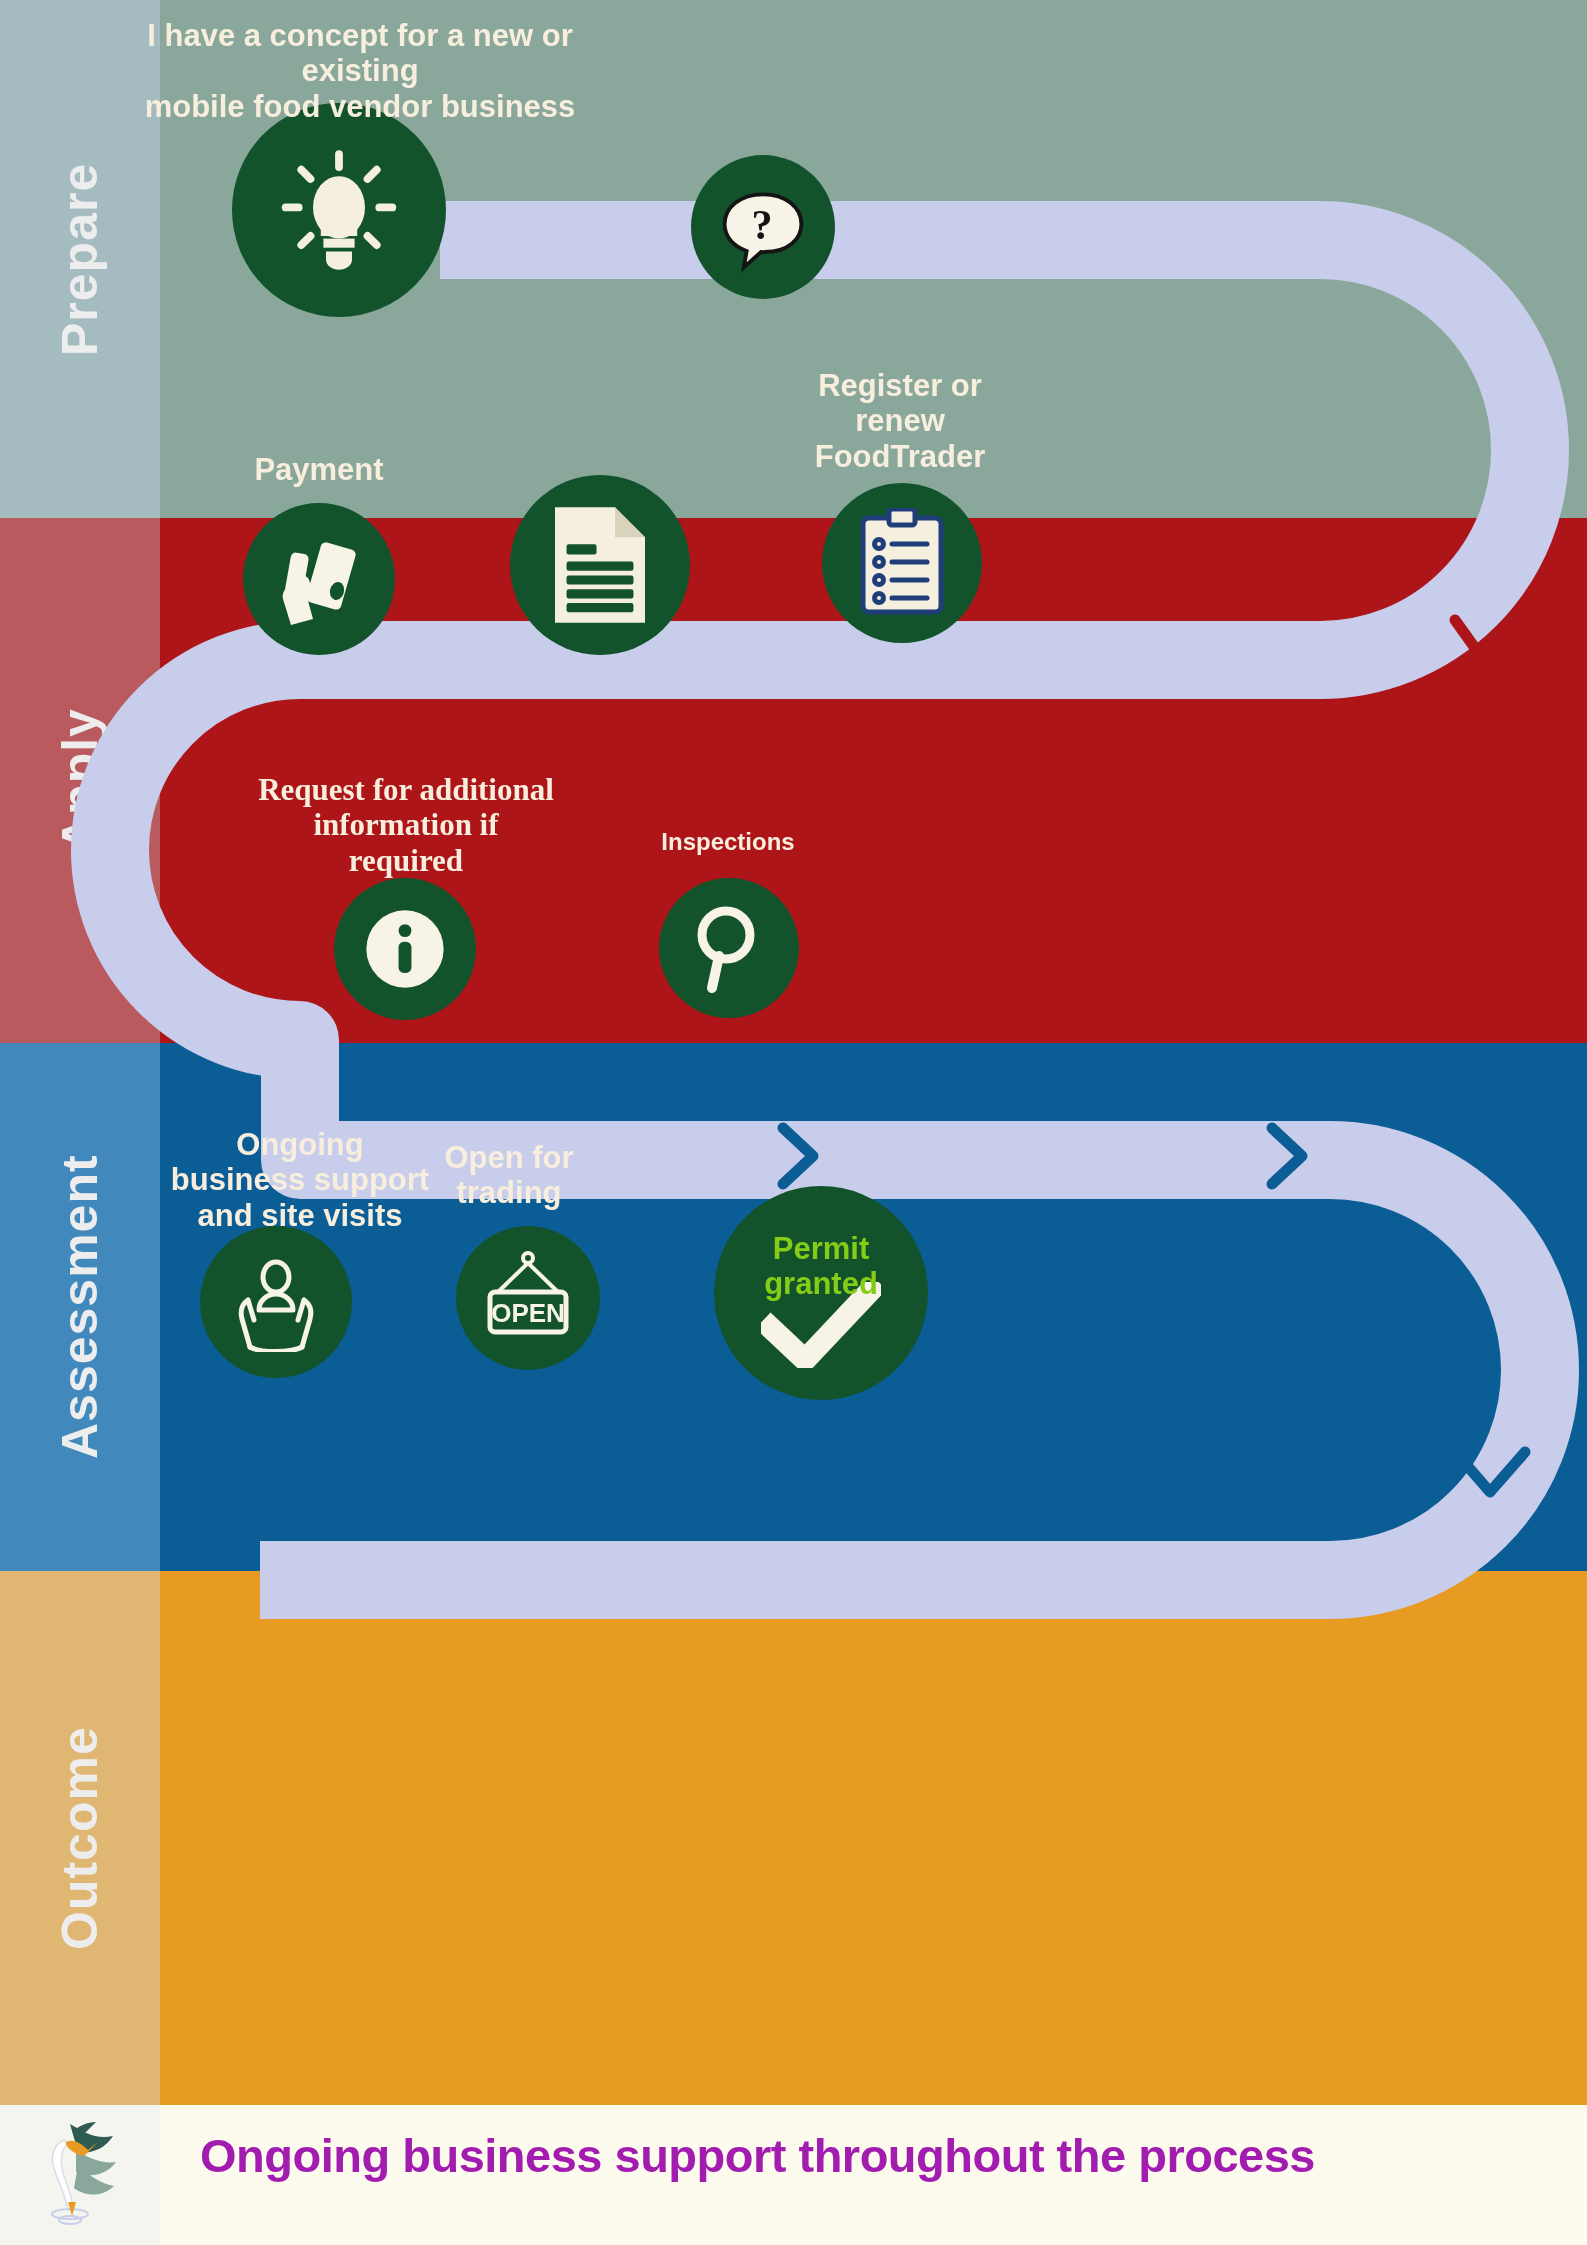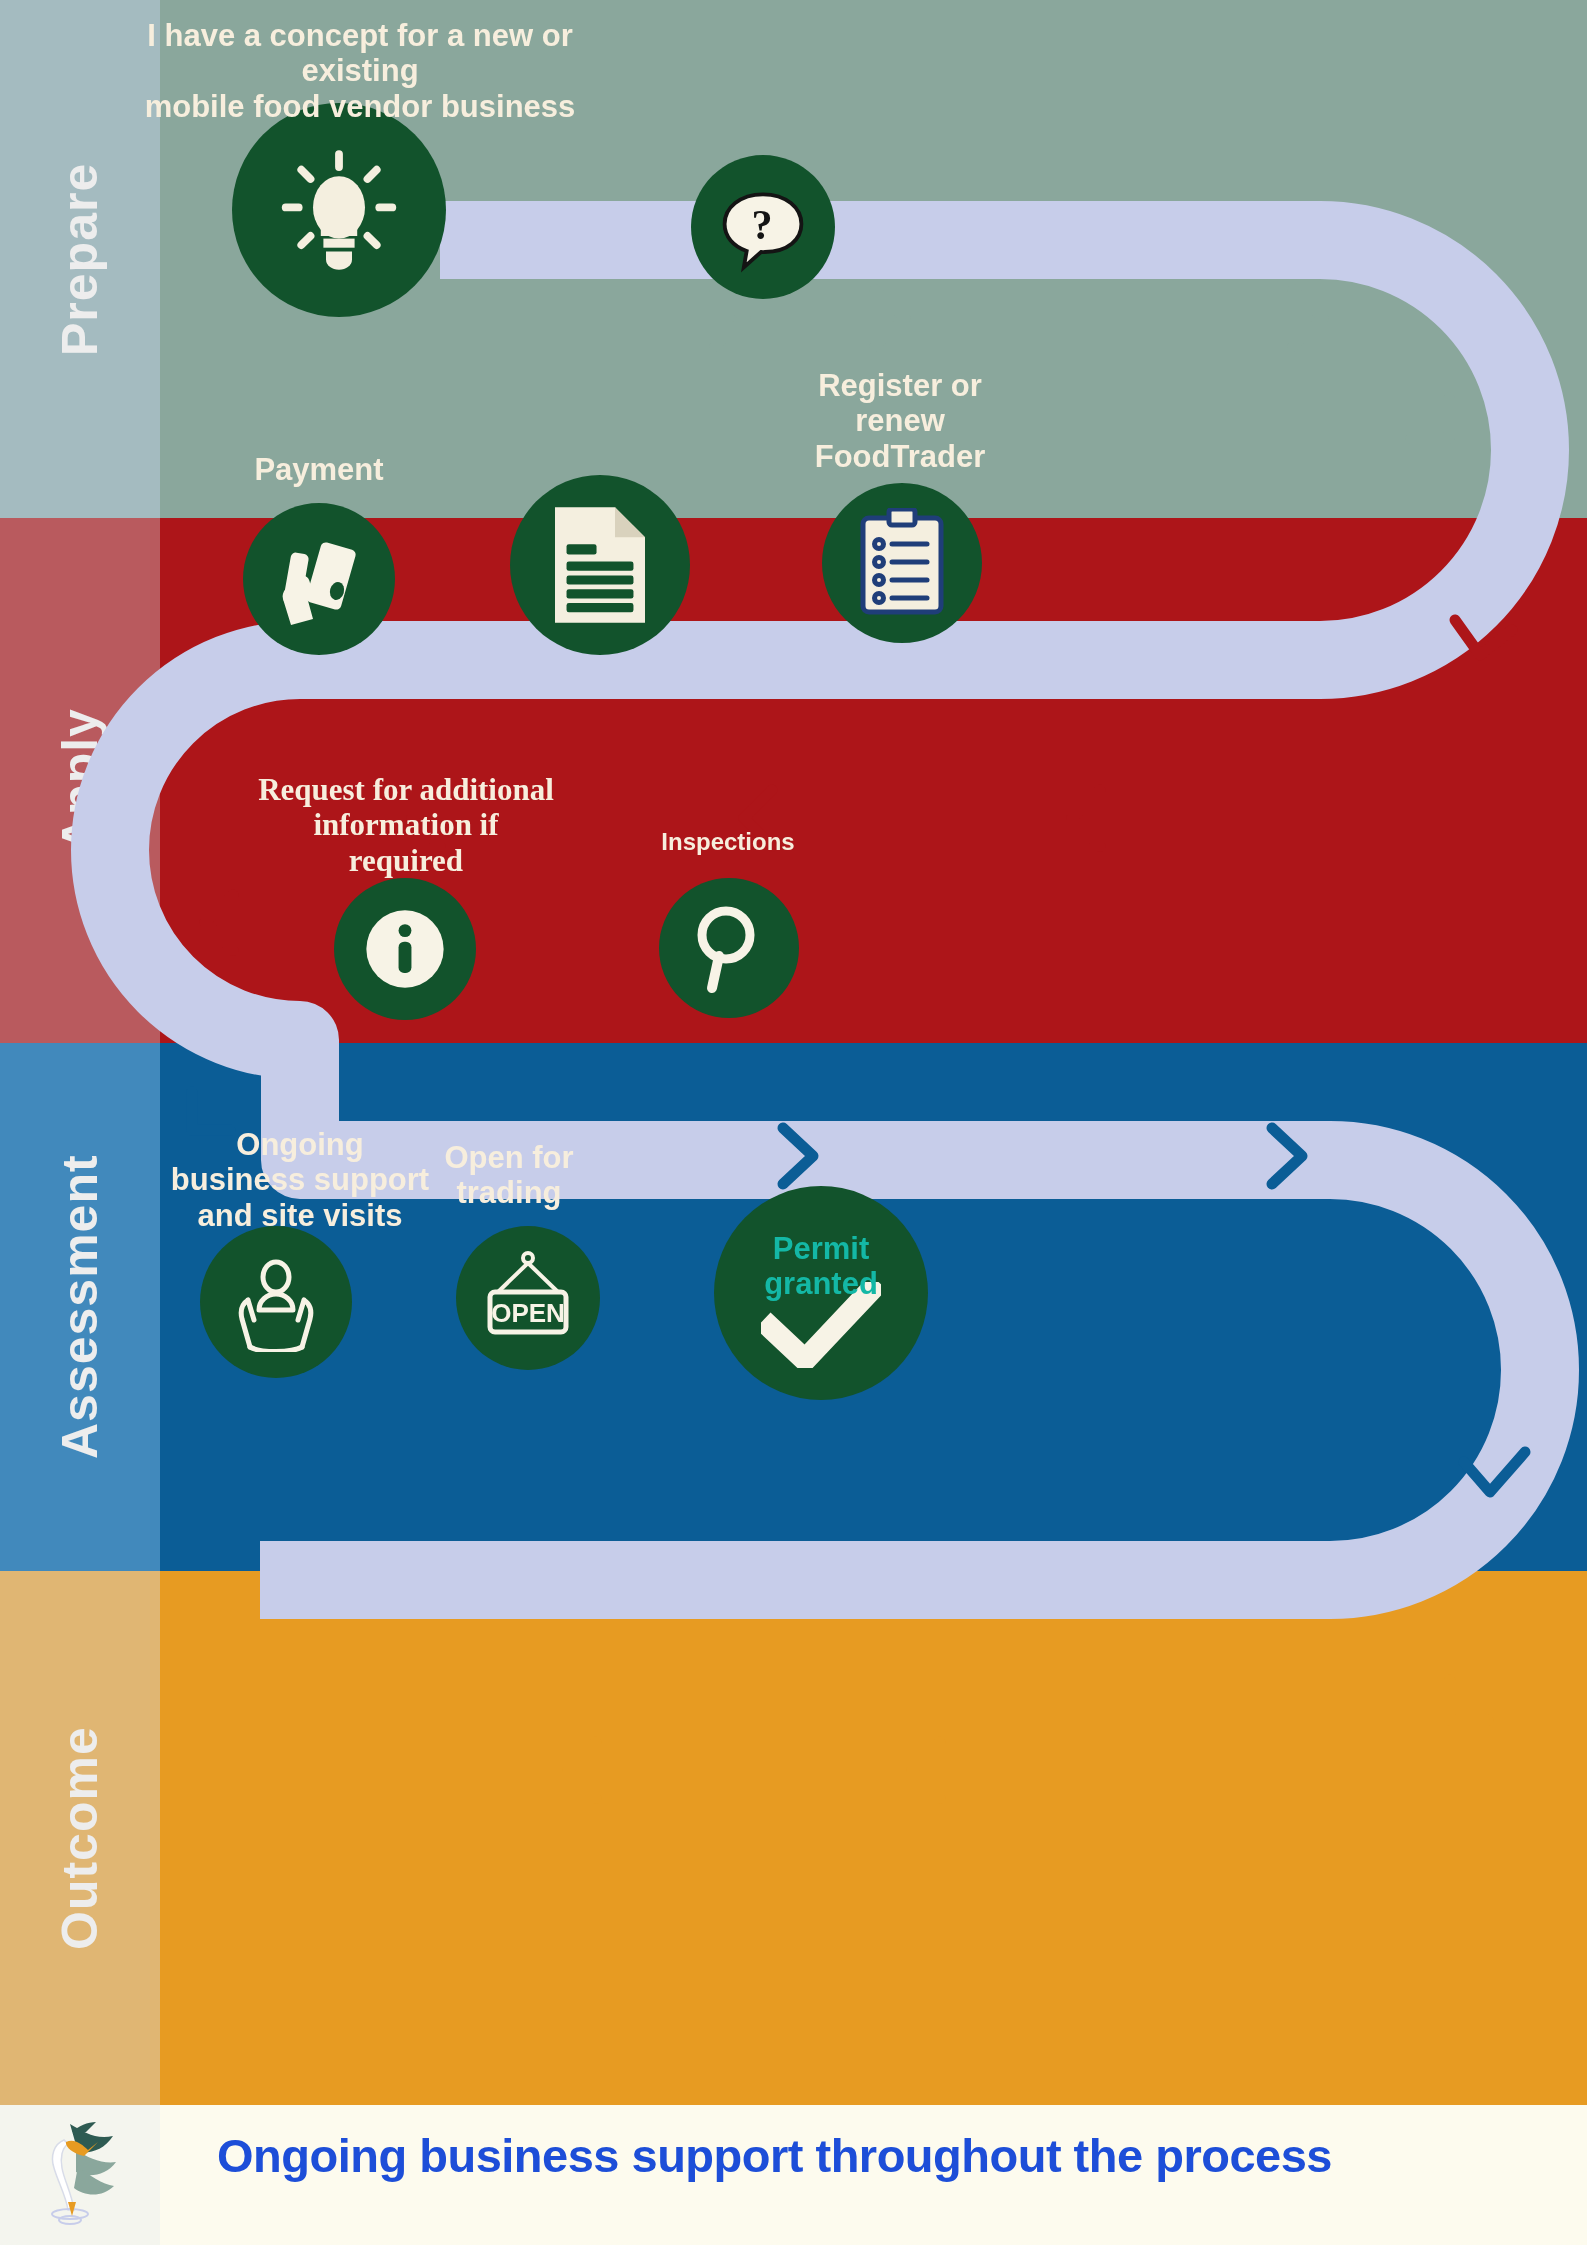--- a/index.html
+++ b/index.html
@@ -50,28 +50,28 @@
   .cap{
     position:absolute;color:#F7EEDD;font-weight:bold;
     text-align:center;line-height:1.14;
     font-family:"Liberation Sans",sans-serif;
     white-space:pre-line;
   }
 
   
   .permit-label{
     position:absolute;top:46px;left:0;width:100%;
-    text-align:center;color:#14b8a6;font-weight:bold;font-size:31px;
+    text-align:center;color:#84cc16;font-weight:bold;font-size:31px;
     line-height:1.12;white-space:pre-line;
   }
 
   
   .footer-text{
-    position:absolute;left:217px;top:2128px;
-    font-size:47px;font-weight:bold;color:#1d4ed8;
+    position:absolute;left:200px;top:2128px;
+    font-size:47px;font-weight:bold;color:#a21caf;
     font-family:"Liberation Sans",sans-serif;letter-spacing:-0.5px;
   }
   .footer-logo{position:absolute;left:18px;top:2110px;width:110px;height:130px;}
 </style>
 </head>
 <body>
 
 <div class="page">
 
   <div class="band band-prepare"></div>

